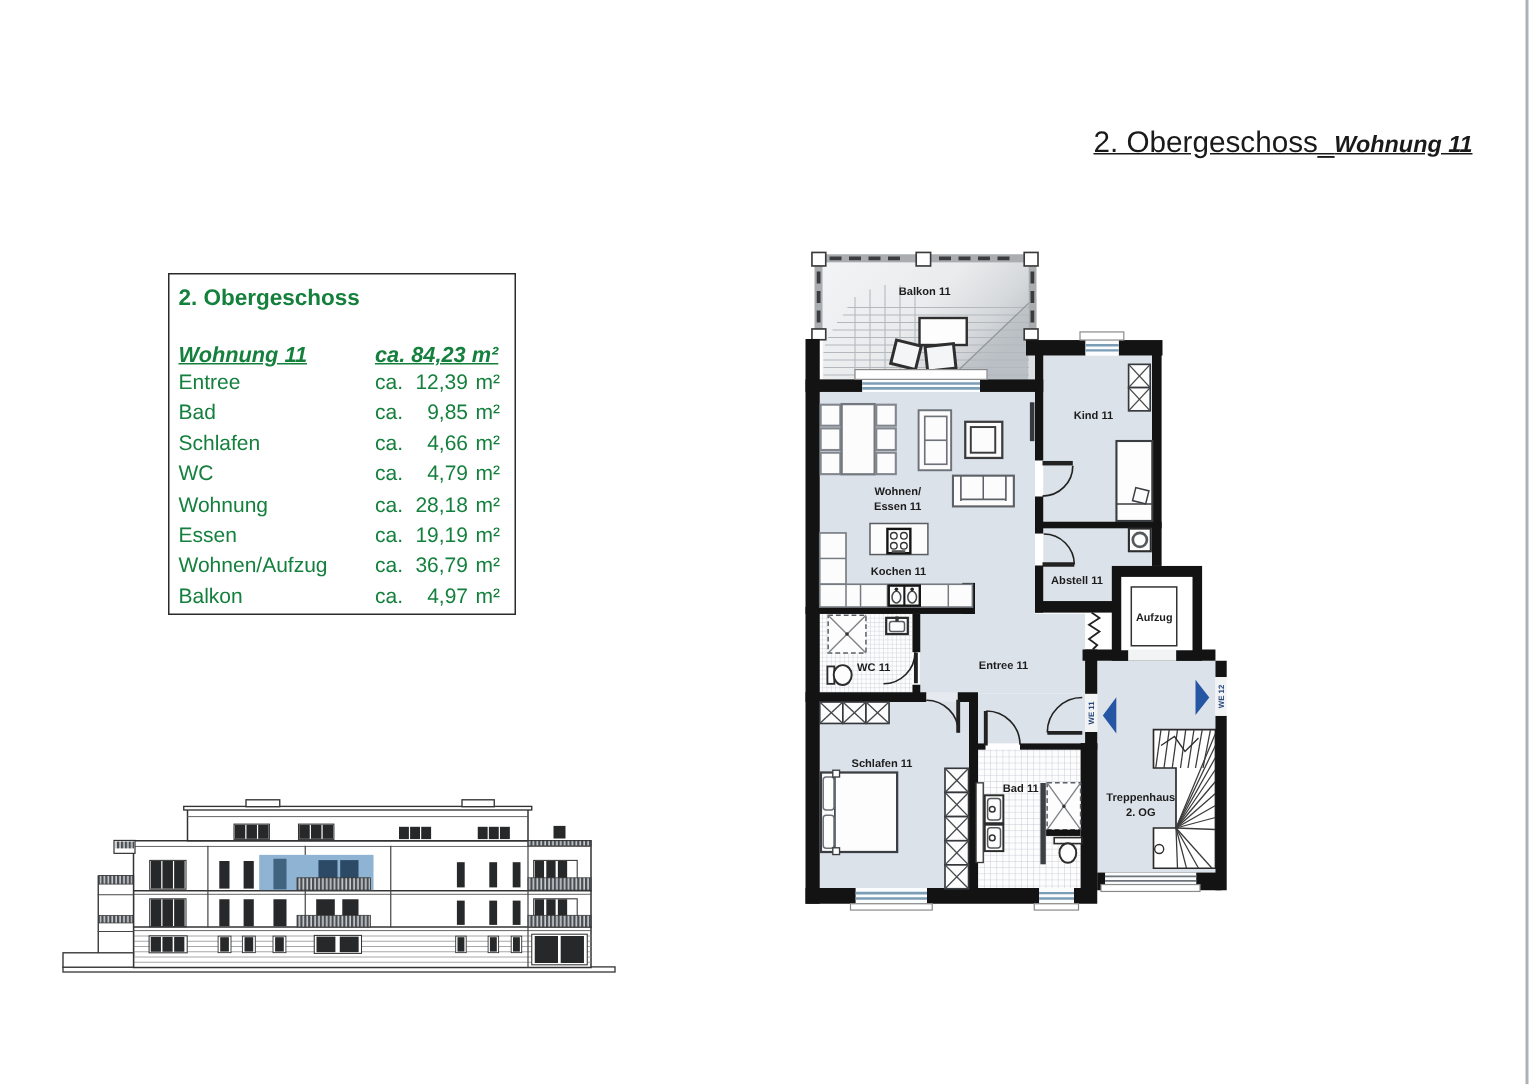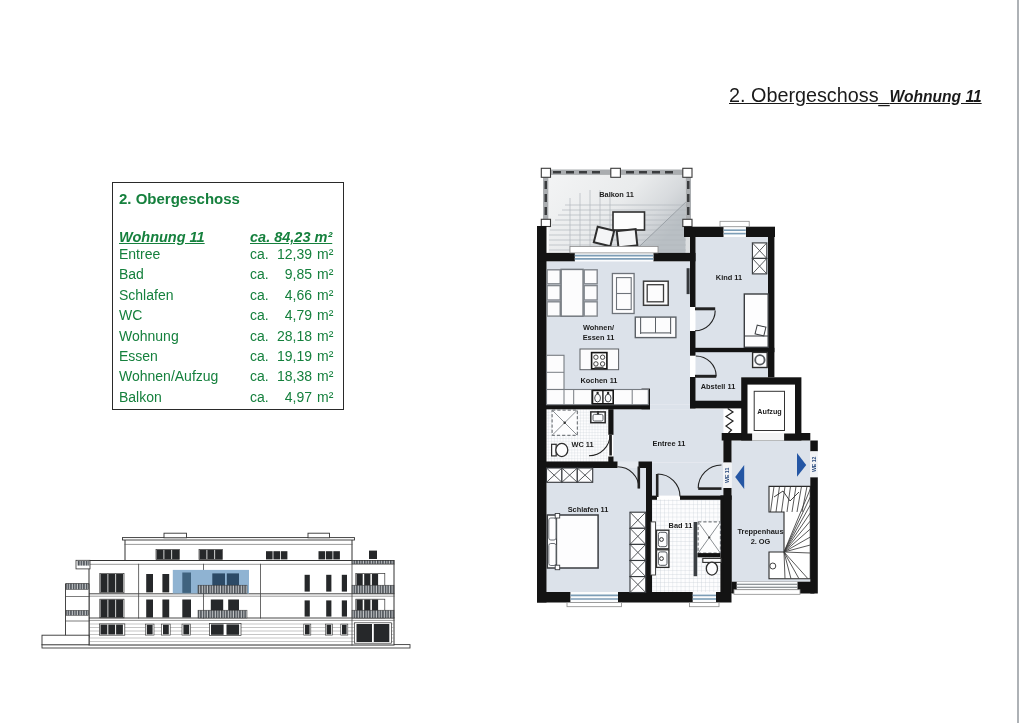--- a/index.html
+++ b/index.html
@@ -63,21 +63,21 @@
       </div>
   <div class="r">
         <span class="l">Essen</span>
         <span class="ca">ca.</span>
         <span class="v">19,19</span>
         <span class="mq">m²</span>
       </div>
   <div class="r">
         <span class="l">Wohnen/Aufzug</span>
         <span class="ca">ca.</span>
-        <span class="v">18,38</span>
+        <span class="v">36,79</span>
         <span class="mq">m²</span>
       </div>
   <div class="r">
         <span class="l">Balkon</span>
         <span class="ca">ca.</span>
         <span class="v">4,97</span>
         <span class="mq">m²</span>
       </div>
 </div>
 

